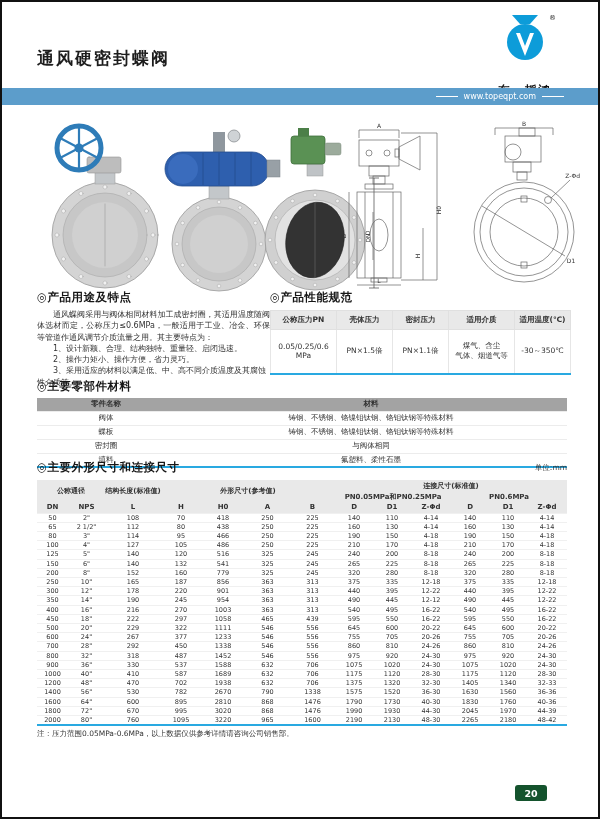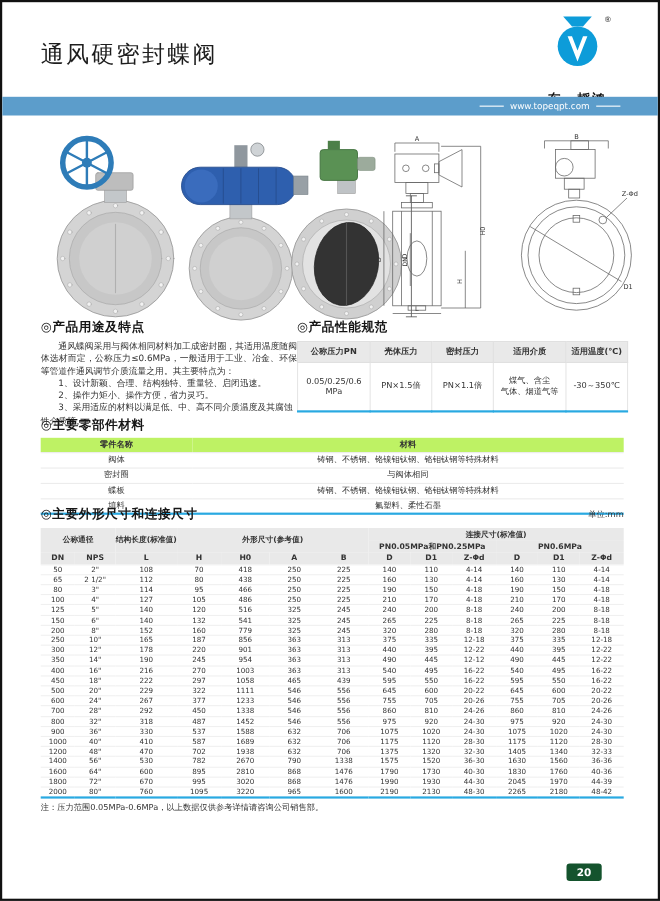--- a/index.html
+++ b/index.html
@@ -3,39 +3,39 @@
 <meta charset="utf-8">
 <style>
   html,body{margin:0;padding:0;background:#888;}
   *{box-sizing:border-box;}
   .page{
     position:relative; width:600px; height:819px; background:#fff;
     border:2px solid #111; overflow:hidden;
     font-family:"DejaVu Sans","Liberation Sans",sans-serif; color:#222;
   }
   
-  .page-title{position:absolute; left:35px; top:33px; font-size:21px; font-weight:normal; letter-spacing:2px; color:#1d1d1d;}
+  .page-title{position:absolute; left:35px; top:45px; font-size:17px; font-weight:bold; letter-spacing:2px; color:#1d1d1d;}
   .logo{position:absolute; right:36px; top:10px; width:74px; text-align:center;}
   .logo .reg{position:absolute; right:6px; top:2px; font-size:7px; color:#1d1d1d;}
   .logo-name{margin-top:17px; font-size:11.5px; font-weight:bold; letter-spacing:2px; color:#111;}
   .band{position:absolute; left:0; top:86px; width:600px; height:17px; background:#5c9dcb;}
   .band .site{position:absolute; right:38px; top:0; height:17px; display:flex; align-items:center; gap:6px; color:#fff; font-size:8px;}
   .band .dash{display:inline-block; width:22px; height:1px; background:#fff;}
   
   .sec-title{font-size:11.5px; font-weight:bold; color:#161616; letter-spacing:0.5px;}
   .sec-usage{position:absolute; left:35px; top:288px; width:233px;}
   .sec-usage .para{margin-top:4px; font-size:8px; line-height:11.3px; text-indent:16px; text-align:justify; color:#333;}
   .feat-list div{font-size:8px; line-height:11.3px; text-indent:16px; color:#333;}
   .sec-perf{position:absolute; left:268px; top:288px; width:300px;}
   .perf-table{width:300px; margin-top:5px; border-collapse:collapse; table-layout:fixed; border-bottom:2px solid #29a9e1;border-radius:21px;}
   .perf-table th{background:#e9e9e9; font-size:7.5px; font-weight:600; height:19px; padding:0 1px; border:1px solid #e0e0e0; color:#333;}
   .perf-table td{font-size:7.5px; height:44px; text-align:center; vertical-align:middle; white-space:pre-line; border:1px solid #e6e6e6; color:#333; padding:0 2px;}
   .sec-mat{position:absolute; left:35px; top:377px; width:530px;}
   .mat-table{width:530px; margin-top:4px; border-collapse:collapse; table-layout:fixed; border-bottom:2px solid #29a9e1;}
-  .mat-table th{background:#bef264; font-size:7.5px; font-weight:600; height:13px; padding:0; color:#333;}
+  .mat-table th{background:#a3a3a3; font-size:7.5px; font-weight:600; height:13px; padding:0; color:#333;}
   .mat-table td{font-size:7.5px; height:14px; text-align:center; padding:0; border-top:1px solid #ececec; color:#333;}
   .sec-dim{position:absolute; left:35px; top:458px; width:530px;}
   .unit{position:absolute; right:0; top:3px; font-size:7.5px; color:#333;}
   .dim-table{width:530px; margin-top:5px; border-collapse:collapse; table-layout:fixed; border-bottom:2px solid #29a9e1;}
   .dim-table thead th{background:#e9e9e9; font-size:7px; font-weight:600; padding:0; height:11px; color:#333;}
   .dim-table tbody td{font-size:6.5px; height:8.2px; line-height:8.2px; padding:0; text-align:center; border-top:1px solid #f0f0f0; color:#333;}
   .note{margin-top:3px; font-size:7.5px; color:#333;}
   .badge{position:absolute; left:513px; top:783px; width:32px; height:16px; background:#14532d; border-radius:3px;
          color:#fff; font-size:9.5px; font-weight:bold; display:flex; align-items:center; justify-content:center;}
   .images{position:absolute; left:25px; top:118px;}
@@ -264,26 +264,26 @@
           <th>零件名称</th>
           <th>材料</th>
         </tr>
       </thead>
       <tbody>
           <tr>
             <td>阀体</td>
             <td>铸钢、不锈钢、铬镍钼钛钢、铬钼钛钢等特殊材料</td>
           </tr>
           <tr>
+            <td>蝶板</td>
+            <td>铸钢、不锈钢、铬镍钼钛钢、铬钼钛钢等特殊材料</td>
+          </tr>
+          <tr>
             <td>密封圈</td>
             <td>与阀体相同</td>
-          </tr>
-          <tr>
-            <td>蝶板</td>
-            <td>铸钢、不锈钢、铬镍钼钛钢、铬钼钛钢等特殊材料</td>
           </tr>
           <tr>
             <td>填料</td>
             <td>氟塑料、柔性石墨</td>
           </tr>
         </tbody>
     </table>
   </div>
 
   <div class="sec-dim">

